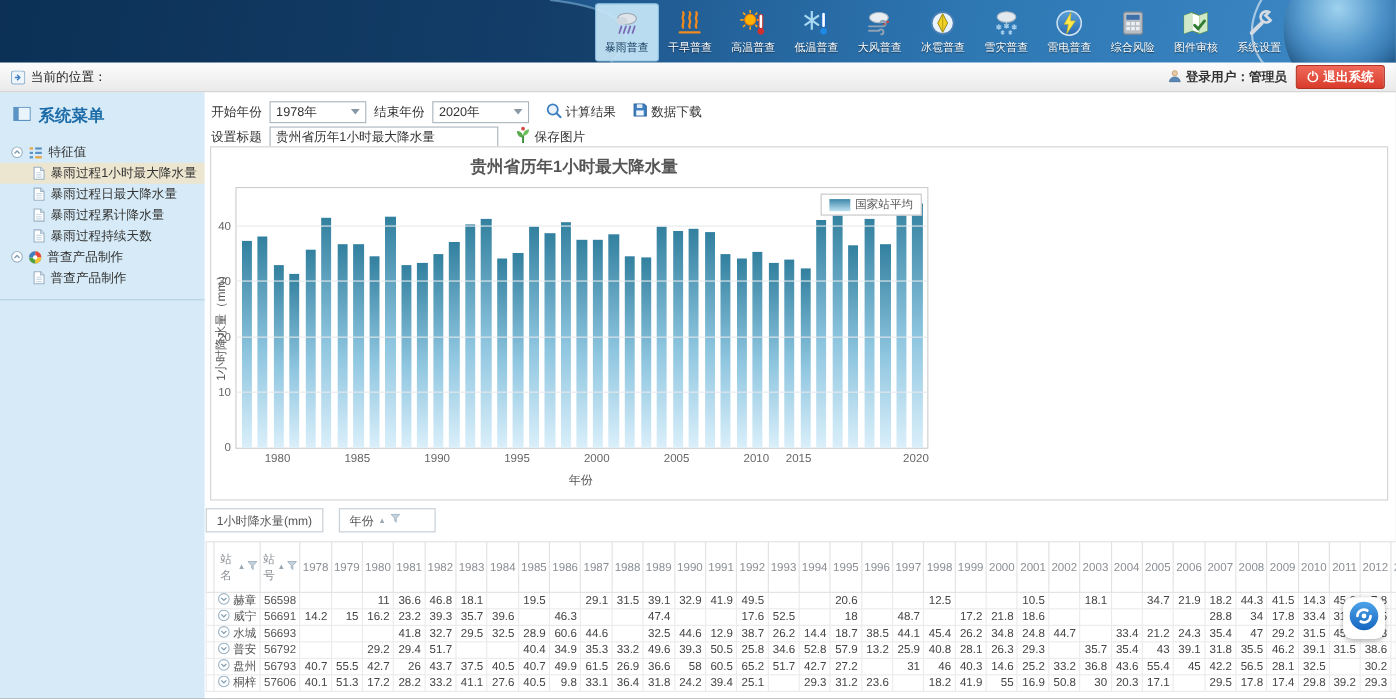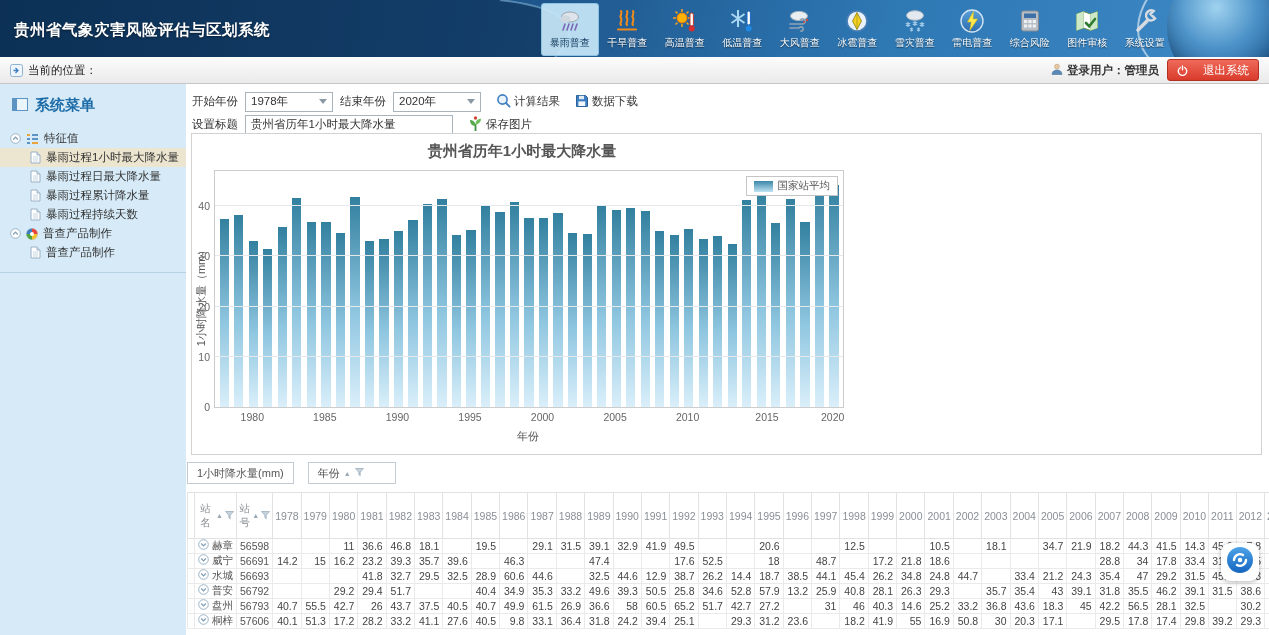--- a/index.html
+++ b/index.html
@@ -27,22 +27,22 @@
   
   .bcbar{position:absolute;left:0;top:57px;width:1269px;height:27px;box-sizing:border-box;
     background:linear-gradient(#fcfcfc,#eaeaea);border-bottom:1px solid #c6c6c6;
     display:flex;align-items:center;padding:0 10px;font-size:11.5px;color:#444;}
   .bc-icon{display:flex;margin-right:5px;}
   .bc-label{font-weight:normal;color:#222;}
   .bc-sep{color:#999;margin:0 3px;}
   .bc-item{color:#555;cursor:pointer;}
   .bc-right{margin-left:auto;display:flex;align-items:center;gap:8px;}
   .user-wrap{display:flex;align-items:center;gap:4px;color:#333;font-weight:bold;}
-  .logout-btn{display:flex;align-items:flex-end;gap:15px;background:linear-gradient(#ef6a5a,#d93b2b);
-    border:1px solid #b03023;border-radius:3px;color:#fff;font-size:11.5px;padding:2.5px 9px;cursor:pointer;}
+  .logout-btn{display:flex;align-items:flex-end;gap:4px;background:linear-gradient(#ef6a5a,#d93b2b);
+    border:1px solid #b03023;border-radius:3px;color:#fff;font-size:11.5px;padding:2.5px 9px;cursor:pointer;font-weight:bold;}
   
   .sidebar{position:absolute;left:0;top:84px;width:197px;bottom:0;background:#d6ebf7;
     border-right:1px solid #a9c7d8;box-sizing:border-box;}
   .sb-title{display:flex;align-items:center;gap:7px;padding:12px 0 0 12px;
     font-size:15px;font-weight:bold;color:#1d6ca8;}
   .sb-tree{margin-top:14px;font-size:11.5px;color:#333;}
   .tree-group{display:flex;align-items:center;gap:5px;padding:3px 0 3px 10px;height:13px;cursor:pointer;}
   .tree-item{display:flex;align-items:center;gap:5px;padding:3px 0 3px 30px;height:13px;cursor:pointer;}
   .tree-item.selected{background:#ece5cf;}
   .tree-collapse,.tree-gicon,.tree-picon{display:flex;}
@@ -102,21 +102,20 @@
 
 <div class="screen">
 
   <header class="hdr">
     <div class="earth"></div>
     <div class="orbit"></div>
     <svg class="hdr-curve" width="640" height="57">
       <path d="M0 57 L0 0 L500 0 Q600 12 555 57 Z" fill="rgba(9,38,68,.45)"></path>
       <path d="M500 0 Q600 12 555 57" fill="none" stroke="rgba(160,210,240,.45)" stroke-width="2"></path>
     </svg>
-    <h1 class="app-title">贵州省气象灾害风险评估与区划系统</h1>
     <nav class="topnav" id="topnav">
         <div class="nav-item active">
           <span class="nav-icon">
             <svg width="26" height="26">
               <ellipse cx="13" cy="9" rx="8.5" ry="5" fill="#dfe4ea" stroke="#9aa7b3"></ellipse>
               <ellipse cx="8.5" cy="11" rx="5" ry="3.6" fill="#cfd7df"></ellipse>
               <g stroke="#7b68b5" stroke-width="1.6" stroke-linecap="round">
                 <path d="M8 16l-2 6"></path>
                 <path d="M12 16l-2 6"></path>
                 <path d="M16 16l-2 6"></path>
@@ -580,21 +579,21 @@
           <div class="ytick" style="bottom: 200.851px;">40</div>
         </div>
       <div class="xlab">年份</div>
     <div class="xtick" style="left: 60.3px;">1980</div>
         <div class="xtick" style="left: 132.8px;">1985</div>
         <div class="xtick" style="left: 205.4px;">1990</div>
         <div class="xtick" style="left: 278px;">1995</div>
         <div class="xtick" style="left: 350.5px;">2000</div>
         <div class="xtick" style="left: 423.1px;">2005</div>
         <div class="xtick" style="left: 495.6px;">2010</div>
-        <div class="xtick" style="left: 575px;">2015</div>
+        <div class="xtick" style="left: 534px;">2015</div>
         <div class="xtick" style="left: 640.7px;">2020</div>
       </div>
 
     <div class="table-area">
       <div class="pivot-fields">
         <div class="field-box">
           <span>1小时降水量(mm)</span>
         </div>
         <div class="field-box">
           <span>年份</span>
@@ -919,21 +918,21 @@
               <td class="cell-val">27.2</td>
               <td class="cell-val"></td>
               <td class="cell-val">31</td>
               <td class="cell-val">46</td>
               <td class="cell-val">40.3</td>
               <td class="cell-val">14.6</td>
               <td class="cell-val">25.2</td>
               <td class="cell-val">33.2</td>
               <td class="cell-val">36.8</td>
               <td class="cell-val">43.6</td>
-              <td class="cell-val">18.3</td>
+              <td class="cell-val">55.4</td>
               <td class="cell-val">45</td>
               <td class="cell-val">42.2</td>
               <td class="cell-val">56.5</td>
               <td class="cell-val">28.1</td>
               <td class="cell-val">32.5</td>
               <td class="cell-val"></td>
               <td class="cell-val">30.2</td>
               <td class="cell-val">18.5</td>
             </tr>
             <tr>

